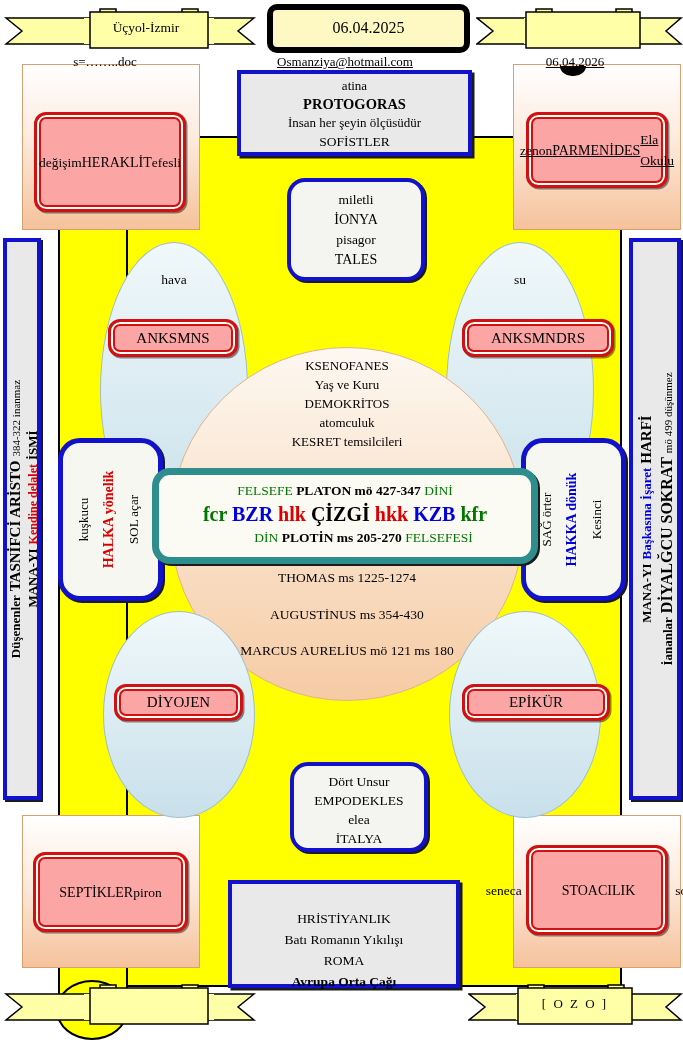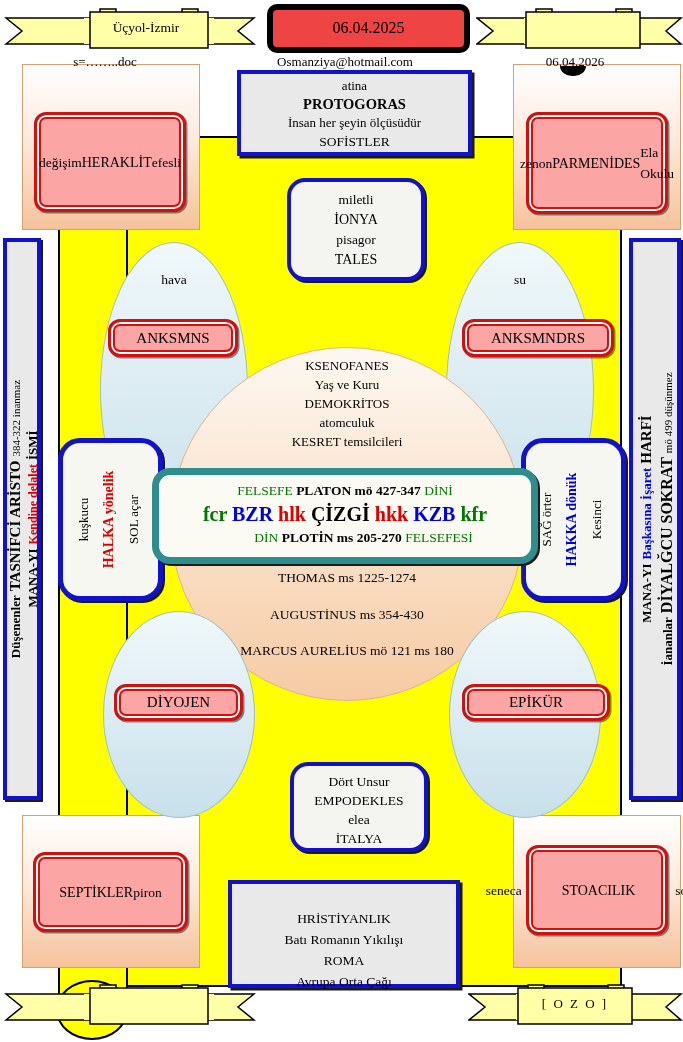--- a/index.html
+++ b/index.html
@@ -28,24 +28,24 @@
           border:1px solid #e2b28a;border-radius:50%;box-sizing:border-box;}
   .sidebar{background:#e9e9e9;border:4px solid #1212cc;box-sizing:border-box;
            box-shadow:2px 2px 0 #1b1b1b;}
   .vblue{background:#f7f7f2;border:5px solid #1212cc;border-radius:22px;box-sizing:border-box;
          box-shadow:2px 2px 0 #1b1b1b;}
   .vrot{position:absolute;left:0;transform-origin:0 0;transform:rotate(-90deg);text-align:center;white-space:nowrap;}
   
   .f13{font-size:13px;} .f135{font-size:13.5px;} .f14{font-size:14px;} .f15{font-size:15px;} .f16{font-size:16px;}
   .bold{font-weight:bold;}
   .grn{color:#007700;} .blu{color:#0000dd;} .red{color:#dd0000;}
-  .u{}
+  .u{text-decoration:underline;}
   .line{line-height:19px;}
   
-  .datebox{background:#ef4444;border:6px solid #000;border-radius:10px;box-sizing:border-box;}
+  .datebox{background:#fef9c3;border:6px solid #000;border-radius:10px;box-sizing:border-box;}
   .bump{background:#000;border-radius:0 0 13px 13px / 0 0 11px 11px;}
 </style>
 </head>
 <body>
 
 <div id="page">
 
   <div class="abs board" style="left:58px;top:136px;width:564px;height:851px;"></div>
   <div class="abs leg" style="left:126px;top:229px;width:2px;height:760px;"></div>
   <div class="abs" style="left:58px;top:984px;width:70px;height:16px;background:#ffff00;border-left:2px solid #000;border-right:2px solid #000;box-sizing:border-box;"></div>
@@ -91,21 +91,21 @@
   <div class="abs blueround ctr" style="left:290px;top:762px;width:138px;height:90px;padding-top:6px;">
     <div class="f135" style="line-height:19px;">Dört Unsur</div>
     <div class="f135" style="line-height:19px;">EMPODEKLES</div>
     <div class="f135" style="line-height:19px;">elea</div>
     <div class="f135" style="line-height:19px;">İTALYA</div>
   </div>
   <div class="abs bluebox ctr" style="left:228px;top:880px;width:232px;height:108px;padding-top:24px;">
     <div class="f135" style="line-height:21px;">HRİSTİYANLIK</div>
     <div class="f135" style="line-height:21px;">Batı Romanın Yıkılışı</div>
     <div class="f135" style="line-height:21px;">ROMA</div>
-    <div class="f135" style="line-height:21px;">Avrupa Orta Çağı</div>
+    <div class="f135" style="line-height:21px;font-weight:bold;">Avrupa Orta Çağı</div>
   </div>
 
   <div class="abs vblue" style="left:58px;top:438px;width:105px;height:163px;">
     <div class="vrot" style="width:153px;top:153px;left:8px;">
       <div style="line-height:25px;" class="f13"><span>kuşkucu</span></div>
       <div style="line-height:25px;" class="f14 bold red"><span>HALKA yönelik</span></div>
       <div style="line-height:25px;" class="f13"><span>SOL açar</span></div>
     </div>
   </div>
   <div class="abs vblue" style="left:521px;top:438px;width:105px;height:163px;">
@@ -148,21 +148,21 @@
     <span>DİYOJEN</span>
   </div>
   <div class="abs redbox f15" style="left:462px;top:684px;width:148px;height:37px;">
     <span>EPİKÜR</span>
   </div>
   <div class="abs redbox" style="left:34px;top:112px;width:152px;height:100px;">
     <div class="f135" style="line-height:21px;">değişim</div>
     <div class="f14" style="line-height:21px;">HERAKLİT</div>
     <div class="f135" style="line-height:21px;">efesli</div>
   </div>
-  <div class="abs redbox" style="left:526px;top:112px;width:142px;height:102px;">
+  <div class="abs redbox" style="left:526px;top:112px;width:142px;height:76px;text-decoration:underline;">
     <div class="f135" style="line-height:21px;">zenon</div>
     <div class="f14" style="line-height:21px;">PARMENİDES</div>
     <div class="f135" style="line-height:21px;">Ela Okulu</div>
   </div>
   <div class="abs redbox" style="left:33px;top:852px;width:155px;height:80px;">
     <div class="f14" style="line-height:23px;">SEPTİKLER</div>
     <div class="f135" style="line-height:23px;">piron</div>
   </div>
   <div class="abs redbox" style="left:526px;top:845px;width:142px;height:90px;gap:40px;">
     <div class="f135" style="line-height:21px;">seneca</div>

